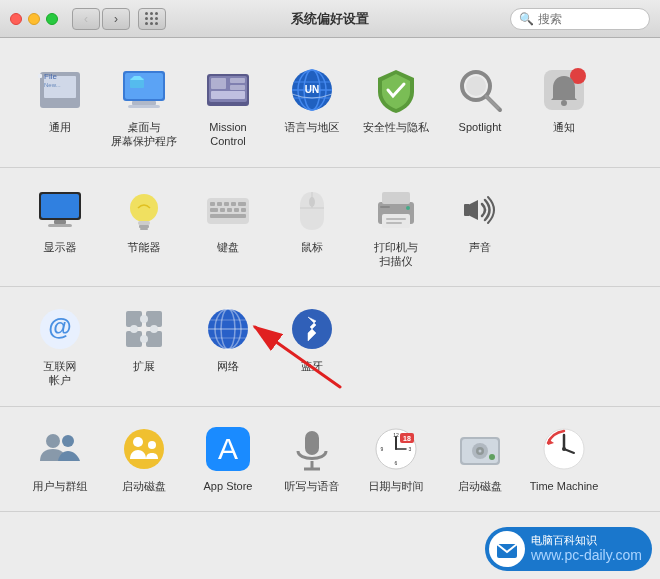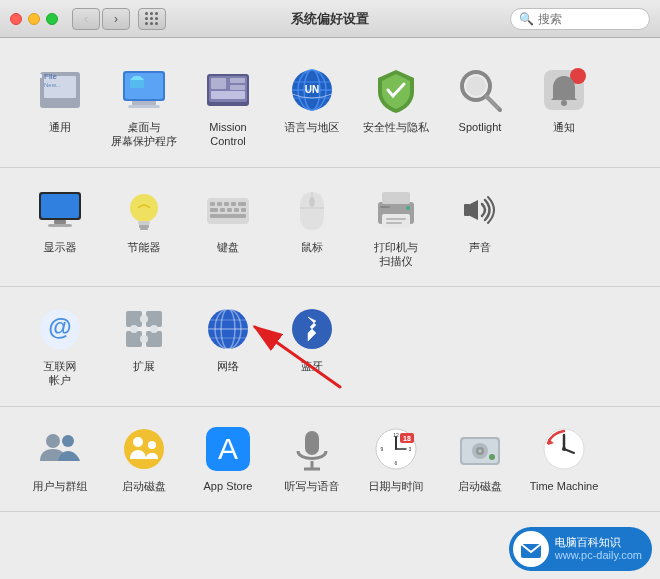--- a/index.html
+++ b/index.html
@@ -570,17 +570,17 @@
   <div style="position:absolute;bottom:8px;right:8px;display:flex;align-items:center;background:#1a77cc;border-radius:22px;padding:4px 10px 4px 4px;z-index:10;">
     <div style="width:36px;height:36px;background:white;border-radius:50%;display:flex;align-items:center;justify-content:center;margin-right:6px;">
       <svg width="26" height="26" viewBox="0 0 26 26">
         <rect x="3" y="8" width="20" height="14" rx="2" fill="#1a77cc"></rect>
         <polyline points="3,8 13,16 23,8" fill="none" stroke="white" stroke-width="2"></polyline>
 
       </svg>
     </div>
     <div style="display:flex;flex-direction:column;">
       <span style="color:white;font-size:11px;font-weight:normal;line-height:1.2;">电脑百科知识</span>
-      <span style="color:#aad4ff;font-size:11px;line-height:1.2;text-align:center;">www.pc-daily.com</span>
+      <span style="color:#aad4ff;font-size:14px;line-height:1.2;text-align:center;">www.pc-daily.com</span>
     </div>
   </div>
 
 </div>
 
 </body></html>

